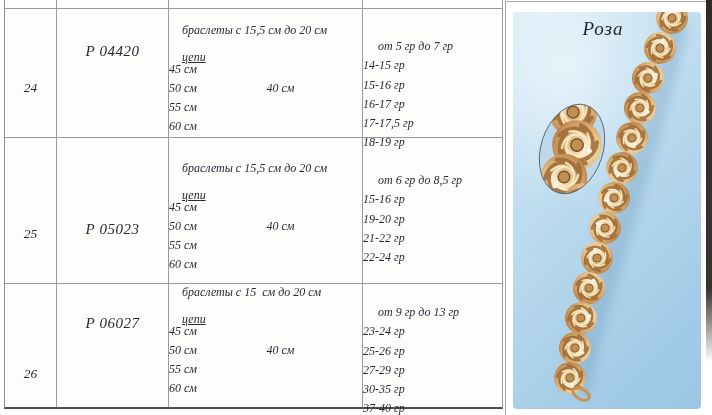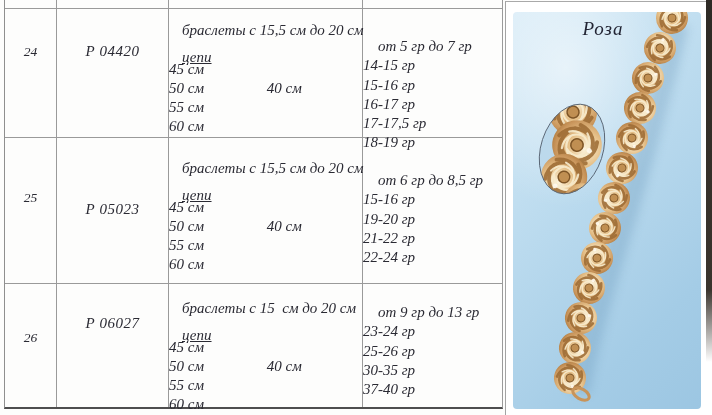--- a/index.html
+++ b/index.html
@@ -12,28 +12,28 @@
   
   .table{
     position:absolute;left:4px;top:0;width:497px;height:407px;
     border-left:1px solid #8f8f8f;border-right:1px solid #9a9a9a;
     border-bottom:2px solid #4e4e4e;
   }
   .vline{position:absolute;top:0;bottom:0;width:1px;background:#9a9a9a;}
   .hline{position:absolute;left:0;right:0;height:1px;background:#9a9a9a;}
   .row{position:absolute;left:0;right:0;}
   .cell{position:absolute;top:0;bottom:0;}
-  .cell.num {left:0;width:51px;text-align:center;}
+  .cell.num {left:0;width:51px;text-align:center;margin-top:36px;}
   .cell.code{left:52px;width:111px;text-align:center;}
   .cell.desc{left:164px;width:193px;}
   .cell.wt  {left:358px;width:139px;}
   .cell.num span,.cell.code span{display:block;}
   .cell.code span{font-size:15px;letter-spacing:.5px;font-style:italic;}
   .cell.num span{font-size:13.5px;}
-  .l{height:19.3px;line-height:19.3px;font-size:15px;white-space:pre;}
+  .l{height:19.3px;line-height:19.3px;font-size:12px;white-space:pre;}
   .desc .first{padding-left:13px;}
   .wt .first{padding-left:15px;}
   .ctr{text-align:left;}
   .two{position:relative;text-align:center;}
   .two .cepi{position:absolute;left:13px;top:8px;text-decoration:underline;}
   
   .panel{
     position:absolute;left:505px;top:1px;width:207px;height:414px;
     background:#ffffff;border-left:1px solid #a3a3a3;border-top:1px solid #a9a9a9;
   }
@@ -93,21 +93,21 @@
         <div class="l ctr">17-17,5 гр</div>
         <div class="l ctr">18-19 гр</div>
       </div>
     </div>
 
     <div class="row" style="top:137px;height:146px">
       <div class="cell num">
         <span style="margin-top:53px">25</span>
       </div>
       <div class="cell code">
-        <span style="margin-top:64px">Р 05023</span>
+        <span style="margin-top:84px">Р 05023</span>
       </div>
       <div class="cell desc" style="padding-top:22px">
         <div class="l first">браслеты с 15,5 см до 20 см</div>
         <div class="l two">
           <span class="cepi">цепи</span>
           <span>40 см</span>
         </div>
         <div class="l ctr">45 см</div>
         <div class="l ctr">50 см</div>
         <div class="l ctr">55 см</div>
@@ -122,35 +122,36 @@
       </div>
     </div>
 
     <div class="row" style="top:283px;height:124px">
       <div class="cell num">
         <span style="margin-top:47px">26</span>
       </div>
       <div class="cell code">
         <span style="margin-top:32px">Р 06027</span>
       </div>
-      <div class="cell desc" style="padding-top:16px">
+      <div class="cell desc" style="">
         <div class="l first">браслеты с 15  см до 20 см</div>
         <div class="l two">
           <span class="cepi">цепи</span>
           <span>40 см</span>
         </div>
         <div class="l ctr">45 см</div>
         <div class="l ctr">50 см</div>
         <div class="l ctr">55 см</div>
         <div class="l ctr">60 см</div>
       </div>
       <div class="cell wt" style="padding-top:20px">
         <div class="l first">от 9 гр до 13 гр</div>
         <div class="l ctr">23-24 гр</div>
         <div class="l ctr">25-26 гр</div>
+        <div class="l ctr">27-29 гр</div>
         <div class="l ctr">30-35 гр</div>
         <div class="l ctr">37-40 гр</div>
       </div>
     </div>
   </div>
 
   <div class="panel">
     <div class="panel-blue">
       <svg width="188" height="397" viewBox="0 0 188 397">
         <defs>

